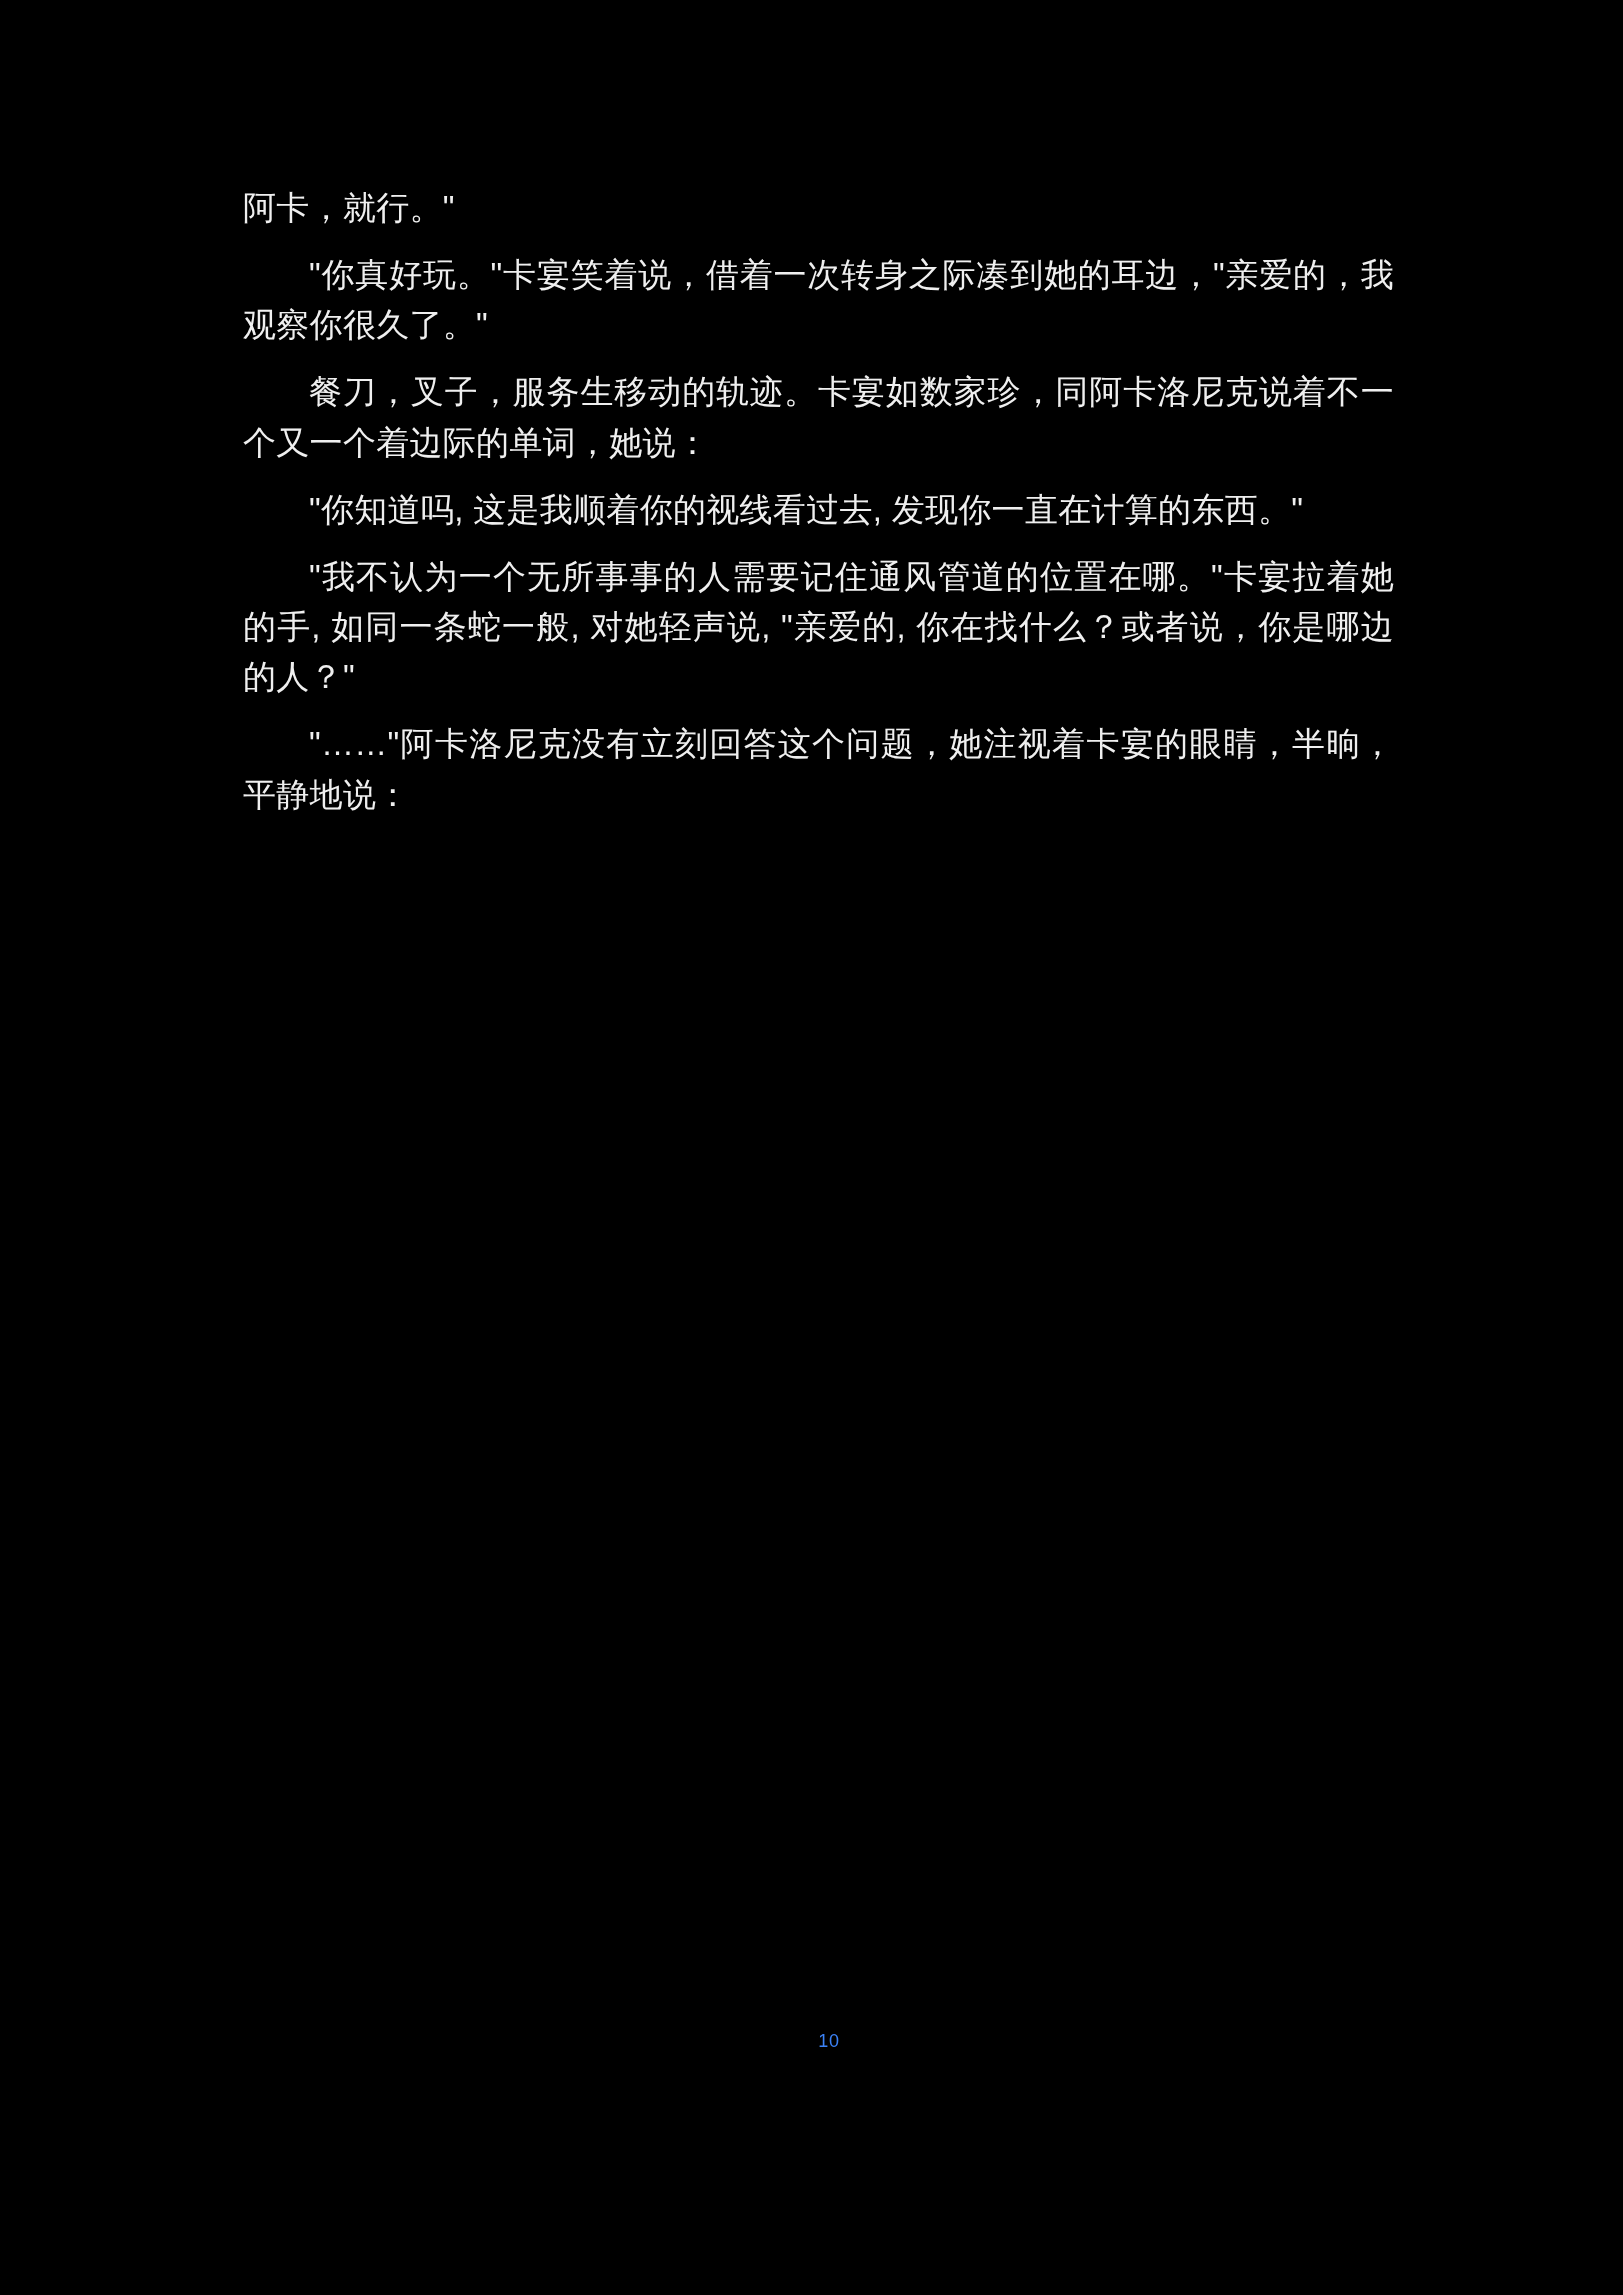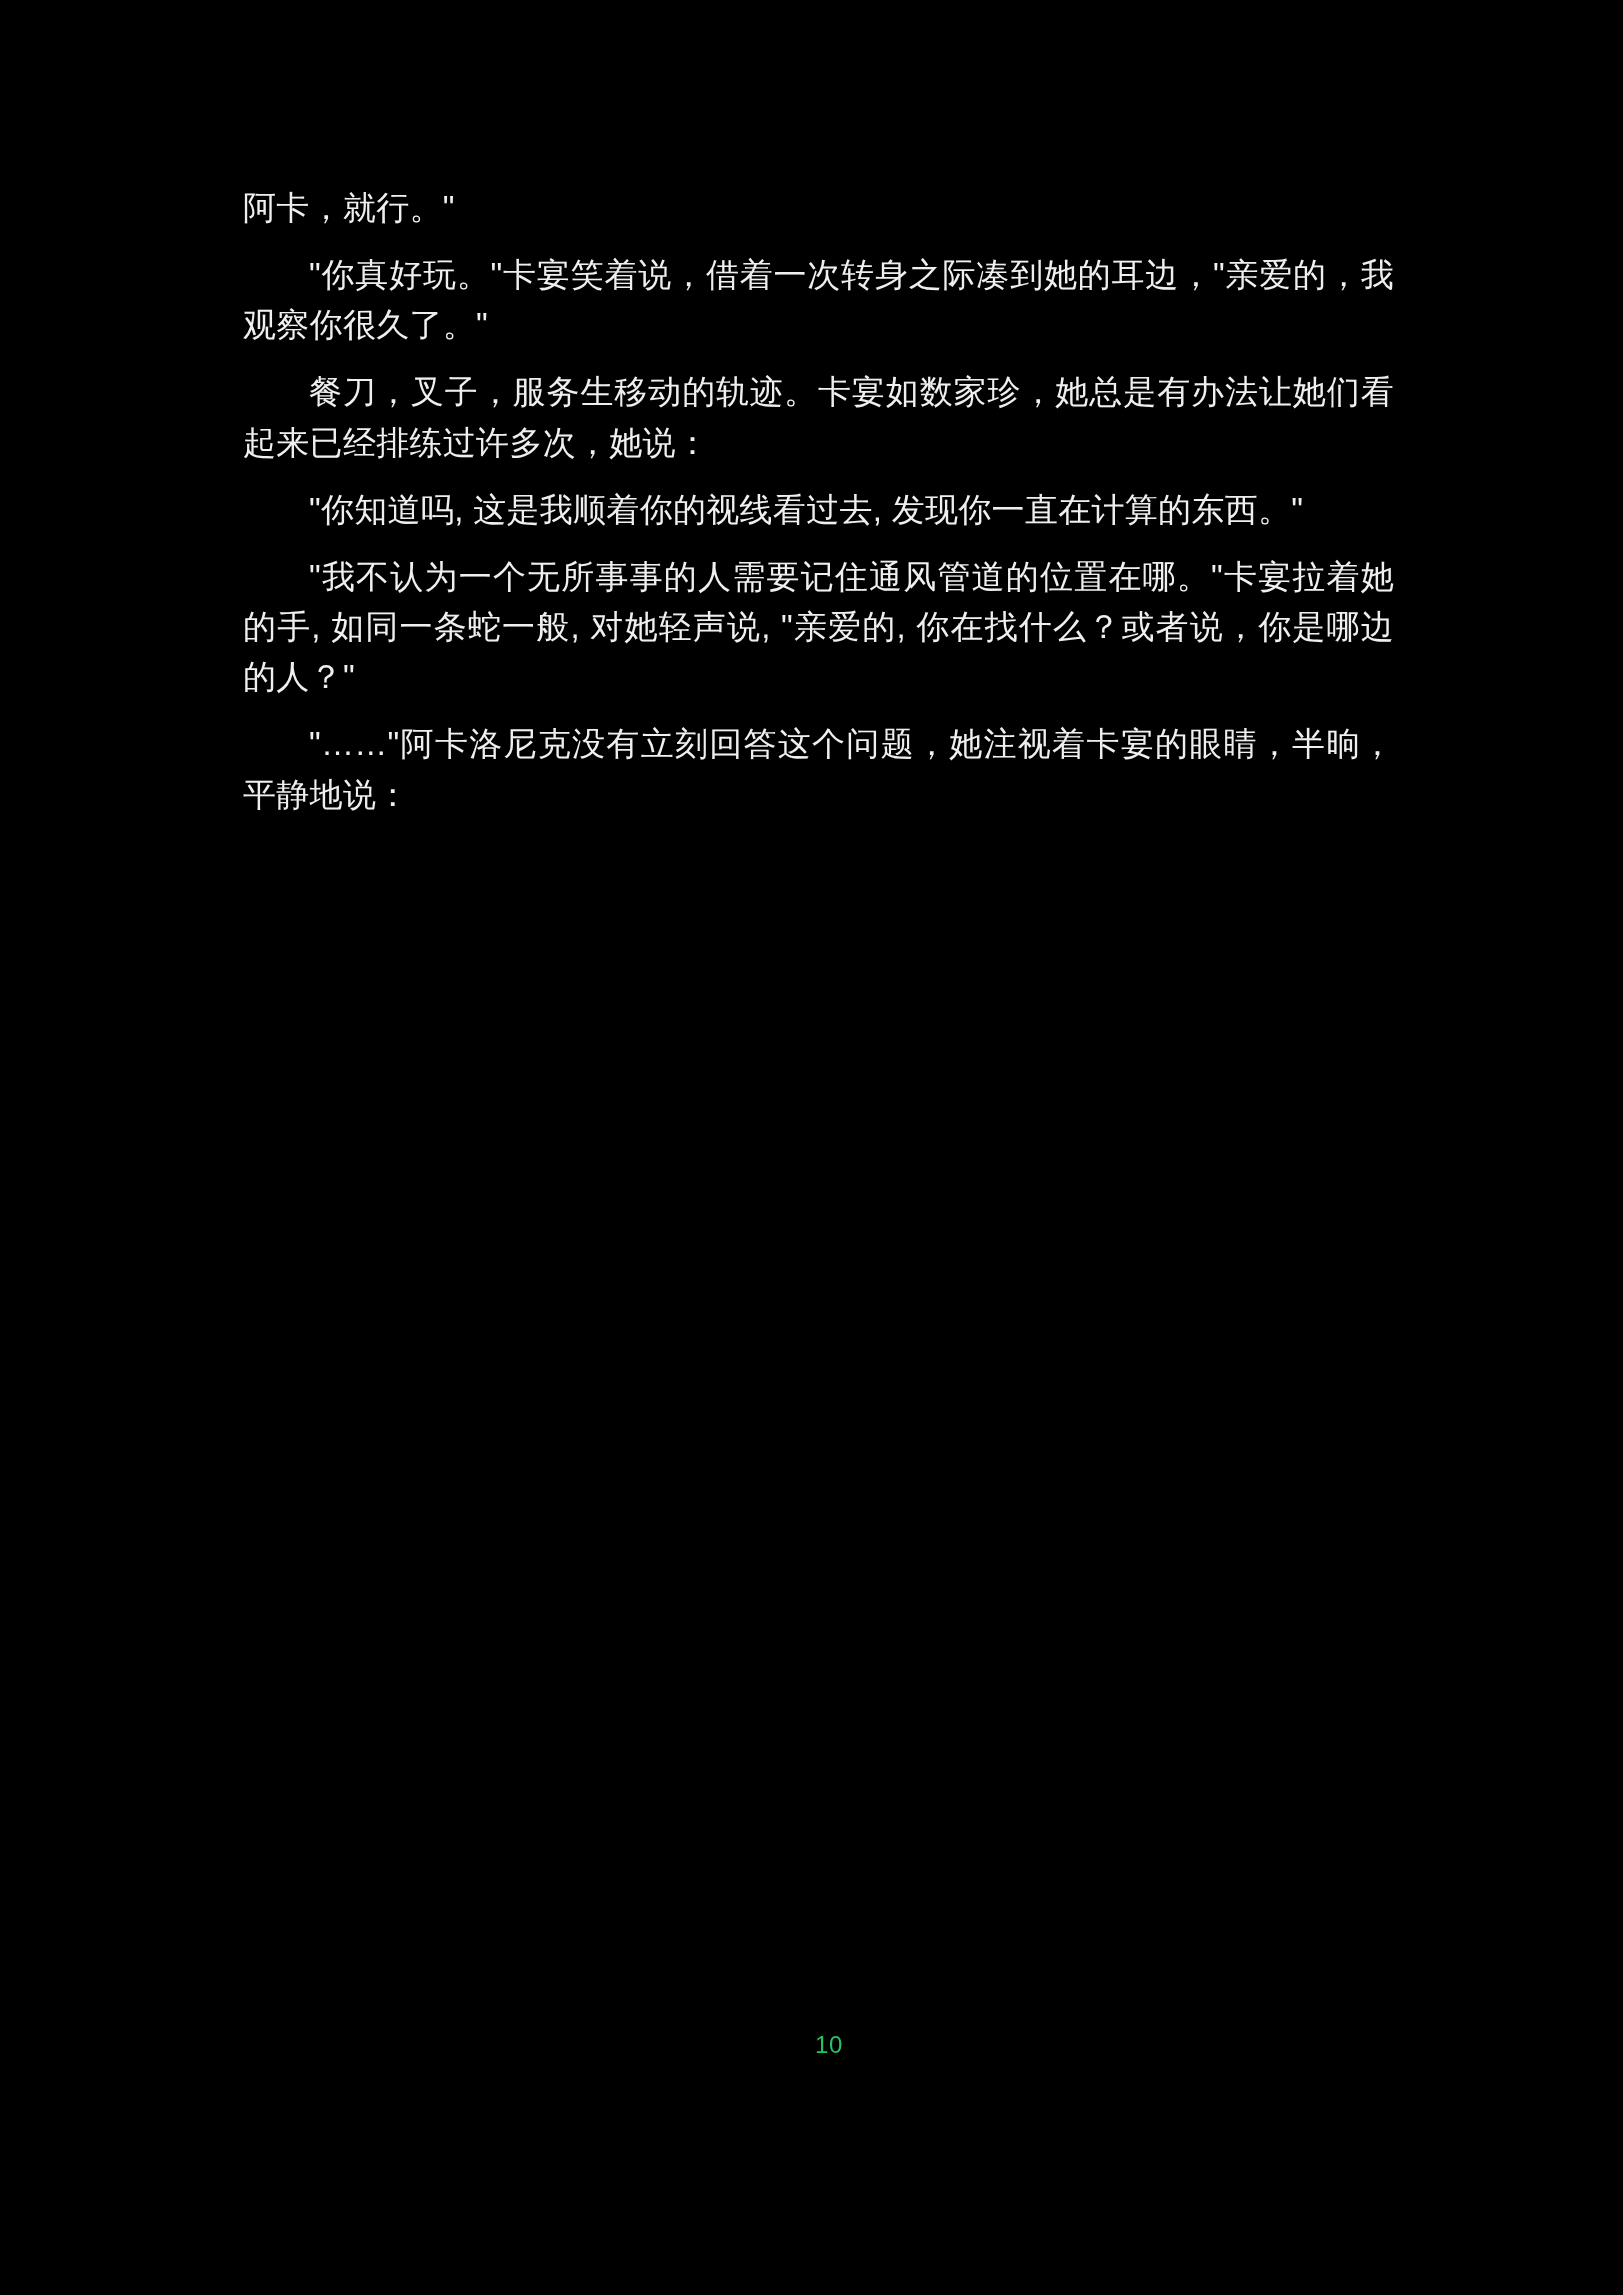--- a/index.html
+++ b/index.html
@@ -43,33 +43,33 @@
   }
   .para.noindent {
     text-indent: 0;
   }
   .page-number {
     position: absolute;
     left: 0;
     right: 0;
     top: 2031px;
     text-align: center;
-    font-size: 24px;
-    color: #22c55e;
+    font-size: 18px;
+    color: #3b82f6;
     letter-spacing: 0.7px;
     margin-left: 35px;
   }
 </style>
 </head>
 <body>
 
 <div class="page">
   <div class="content">
     <p class="para noindent">阿卡，就行。"</p>
     <p class="para indent">"你真好玩。"卡宴笑着说，借着一次转身之际凑到她的耳边，"亲爱的，我观察你很久了。"</p>
-    <p class="para indent">餐刀，叉子，服务生移动的轨迹。卡宴如数家珍，她总是有办法让她们看起来已经排练过许多次，她说：</p>
+    <p class="para indent">餐刀，叉子，服务生移动的轨迹。卡宴如数家珍，同阿卡洛尼克说着不一个又一个着边际的单词，她说：</p>
     <p class="para indent">"你知道吗, 这是我顺着你的视线看过去, 发现你一直在计算的东西。"</p>
     <p class="para indent">"我不认为一个无所事事的人需要记住通风管道的位置在哪。"卡宴拉着她的手, 如同一条蛇一般, 对她轻声说, "亲爱的, 你在找什么？或者说，你是哪边的人？"</p>
     <p class="para indent">"……"阿卡洛尼克没有立刻回答这个问题，她注视着卡宴的眼睛，半晌，平静地说：</p>
   </div>
   <div class="page-number">10</div>
 </div>
 
 
 </body></html>

